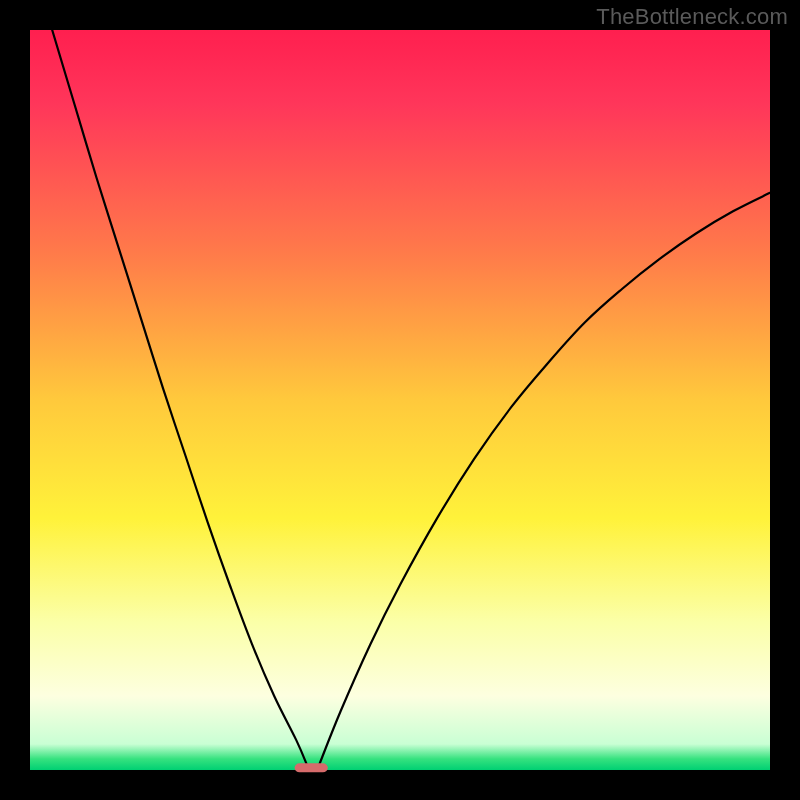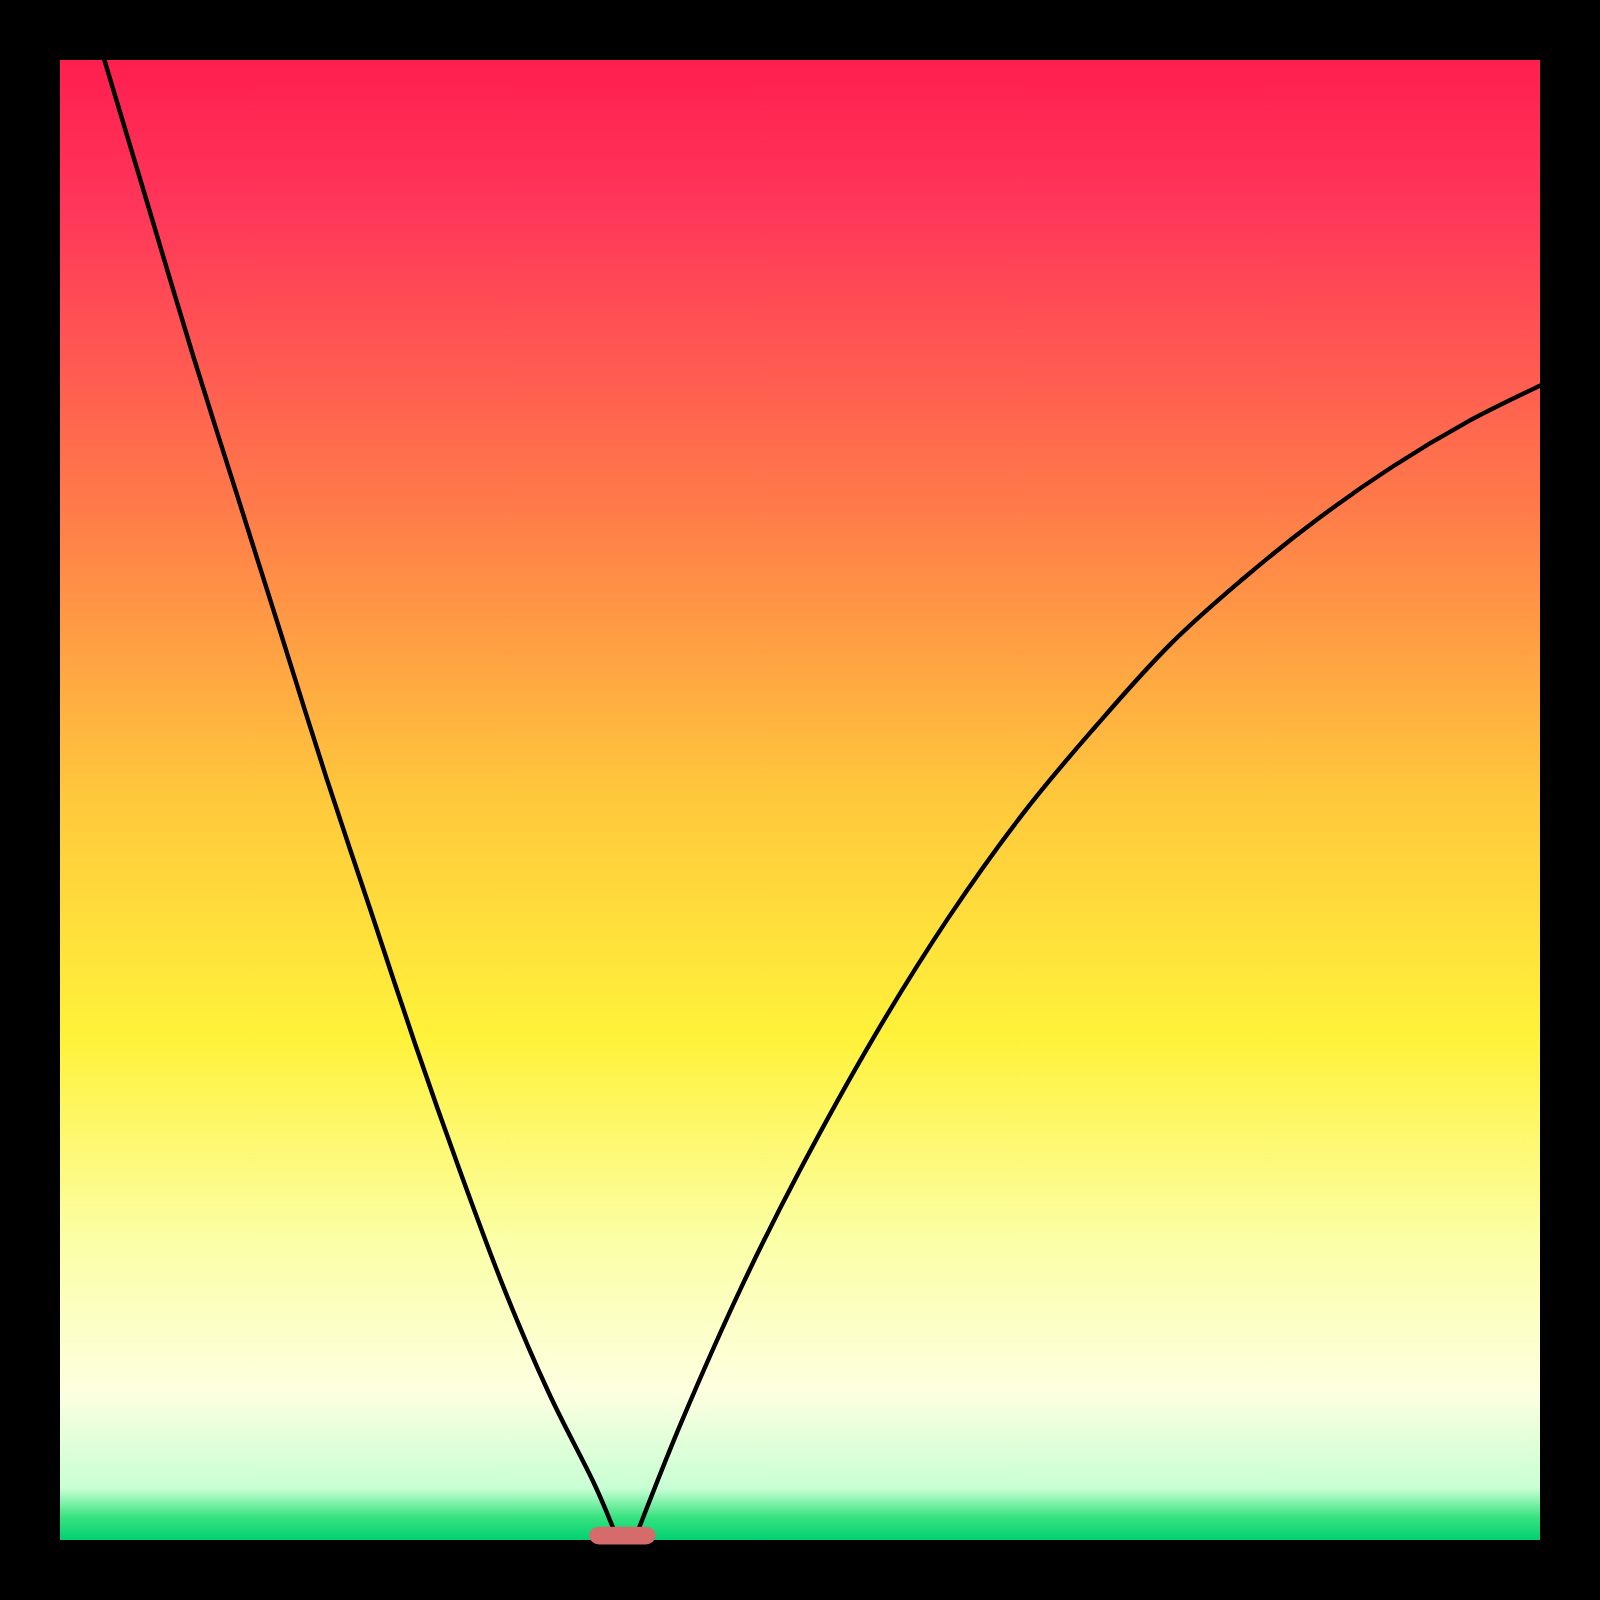--- a/index.html
+++ b/index.html
@@ -31,20 +31,21 @@
   svg {
     position: absolute;
     top: 0;
     left: 0;
   }
 </style>
 </head>
 <body>
 
 <div class="frame">
+  <div class="watermark">TheBottleneck.com</div>
 
   <svg id="chart-svg" width="800" height="800" viewBox="0 0 800 800">
     <defs>
       <linearGradient id="bg-grad" x1="0" y1="0" x2="0" y2="1">
           <stop offset="0%" stop-color="#ff1f4f"></stop>
           <stop offset="10%" stop-color="#ff365a"></stop>
           <stop offset="30%" stop-color="#ff7a4a"></stop>
           <stop offset="50%" stop-color="#ffc93c"></stop>
           <stop offset="66%" stop-color="#fff23a"></stop>
           <stop offset="80%" stop-color="#fbffa8"></stop>

